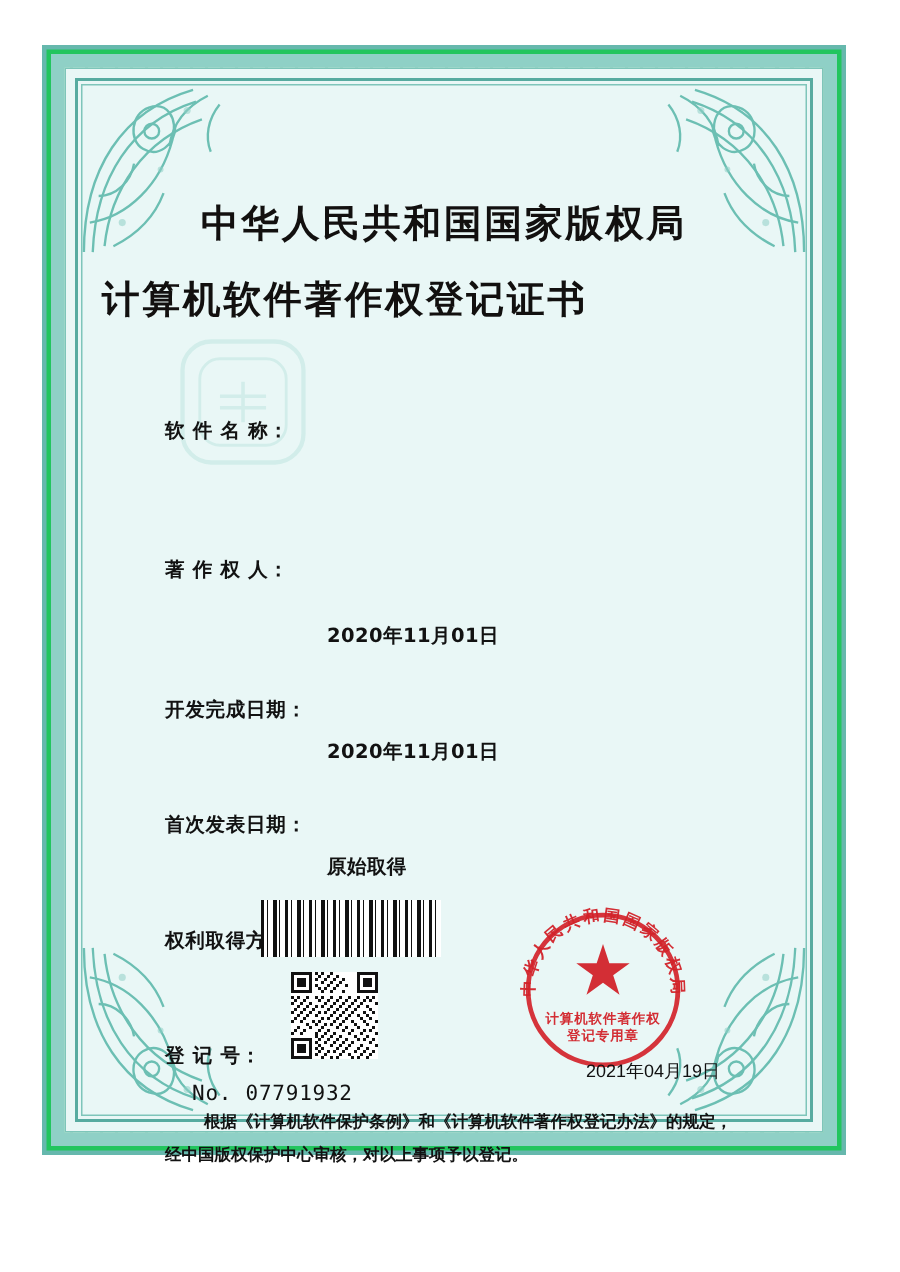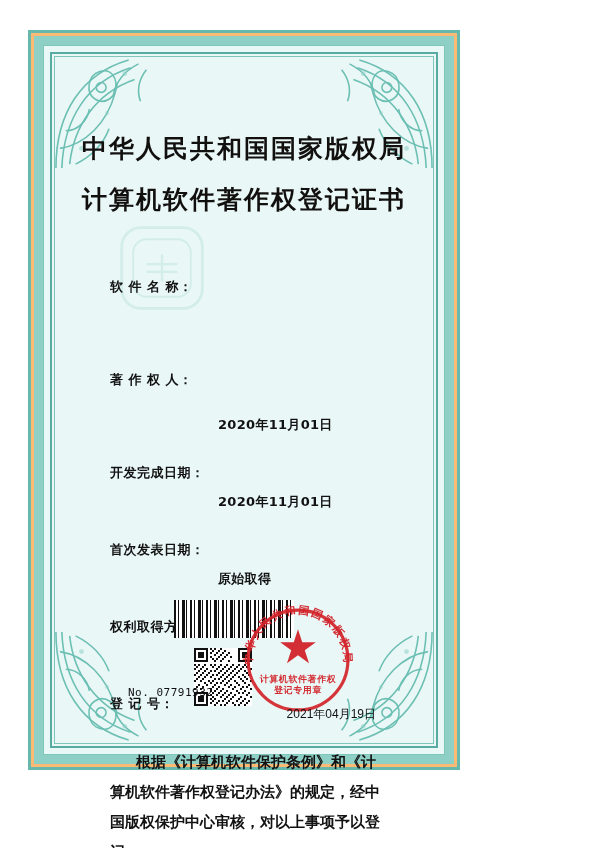--- a/index.html
+++ b/index.html
@@ -13,23 +13,23 @@
     font-family: "Liberation Sans", sans-serif;
     position: relative;
     overflow: hidden;
   }
 
   
   #certificate {
     position: absolute;
     left: 28px;
     top: 30px;
-    width: 432px;
+    width: 536px;
     height: 740px;
-    background: #fdba74;
+    background: #22c55e;
     box-sizing: border-box;
   }
 
   
   .border-outer {
     position: absolute;
     inset: 0;
     border: 3px solid #66b8ad;
     box-sizing: border-box;
   }
@@ -99,21 +99,20 @@
   .title-main {
     text-align: center;
     font-family: "DejaVu Sans", sans-serif;
     font-weight: bold;
     font-size: 25px;
     letter-spacing: 2px;
     color: #12100f;
     margin-top: 62px;
   }
   .title-sub {
-    text-align: center;
     font-family: "DejaVu Sans", sans-serif;
     font-weight: bold;
     font-size: 25px;
     letter-spacing: 2px;
     color: #12100f;
     margin-top: 18px;
   }
 
   .cert-no {
     text-align: right;
@@ -149,24 +148,24 @@
     flex: 1;
     font-weight: bold;
     letter-spacing: .3px;
     line-height: 1.45;
   }
   .field-value .line2 { display: block; }
 
   .gap-lg { height: 16px; }
 
   .paragraph {
-    margin-top: 34px;
+    margin-top: 24px;
     padding-left: 42px;
     padding-right: 34px;
-    font-size: 15px;
+    font-size: 11px;
     line-height: 2.0;
     color: #121212;
     text-indent: 26px;
     font-family: "DejaVu Sans", sans-serif;
     font-weight: bold;
   }
 
   
   .barcode {
     position: absolute;
@@ -175,22 +174,22 @@
     width: 120px;
     height: 38px;
     background:
       repeating-linear-gradient(90deg,
         #111 0 2px, #fff 2px 4px, #111 4px 5px, #fff 5px 8px,
         #111 8px 11px, #fff 11px 12px, #111 12px 13px, #fff 13px 16px);
   }
   .barcode-num {
     position: absolute;
     left: 60px;
-    top: 616px;
-    font-size: 11px;
+    top: 651px;
+    font-size: 14px;
     color: #111;
     font-family: "DejaVu Sans Mono", monospace;
     letter-spacing: .5px;
   }
 
   
   .qr {
     position: absolute;
     left: 126px;
     top: 578px;

